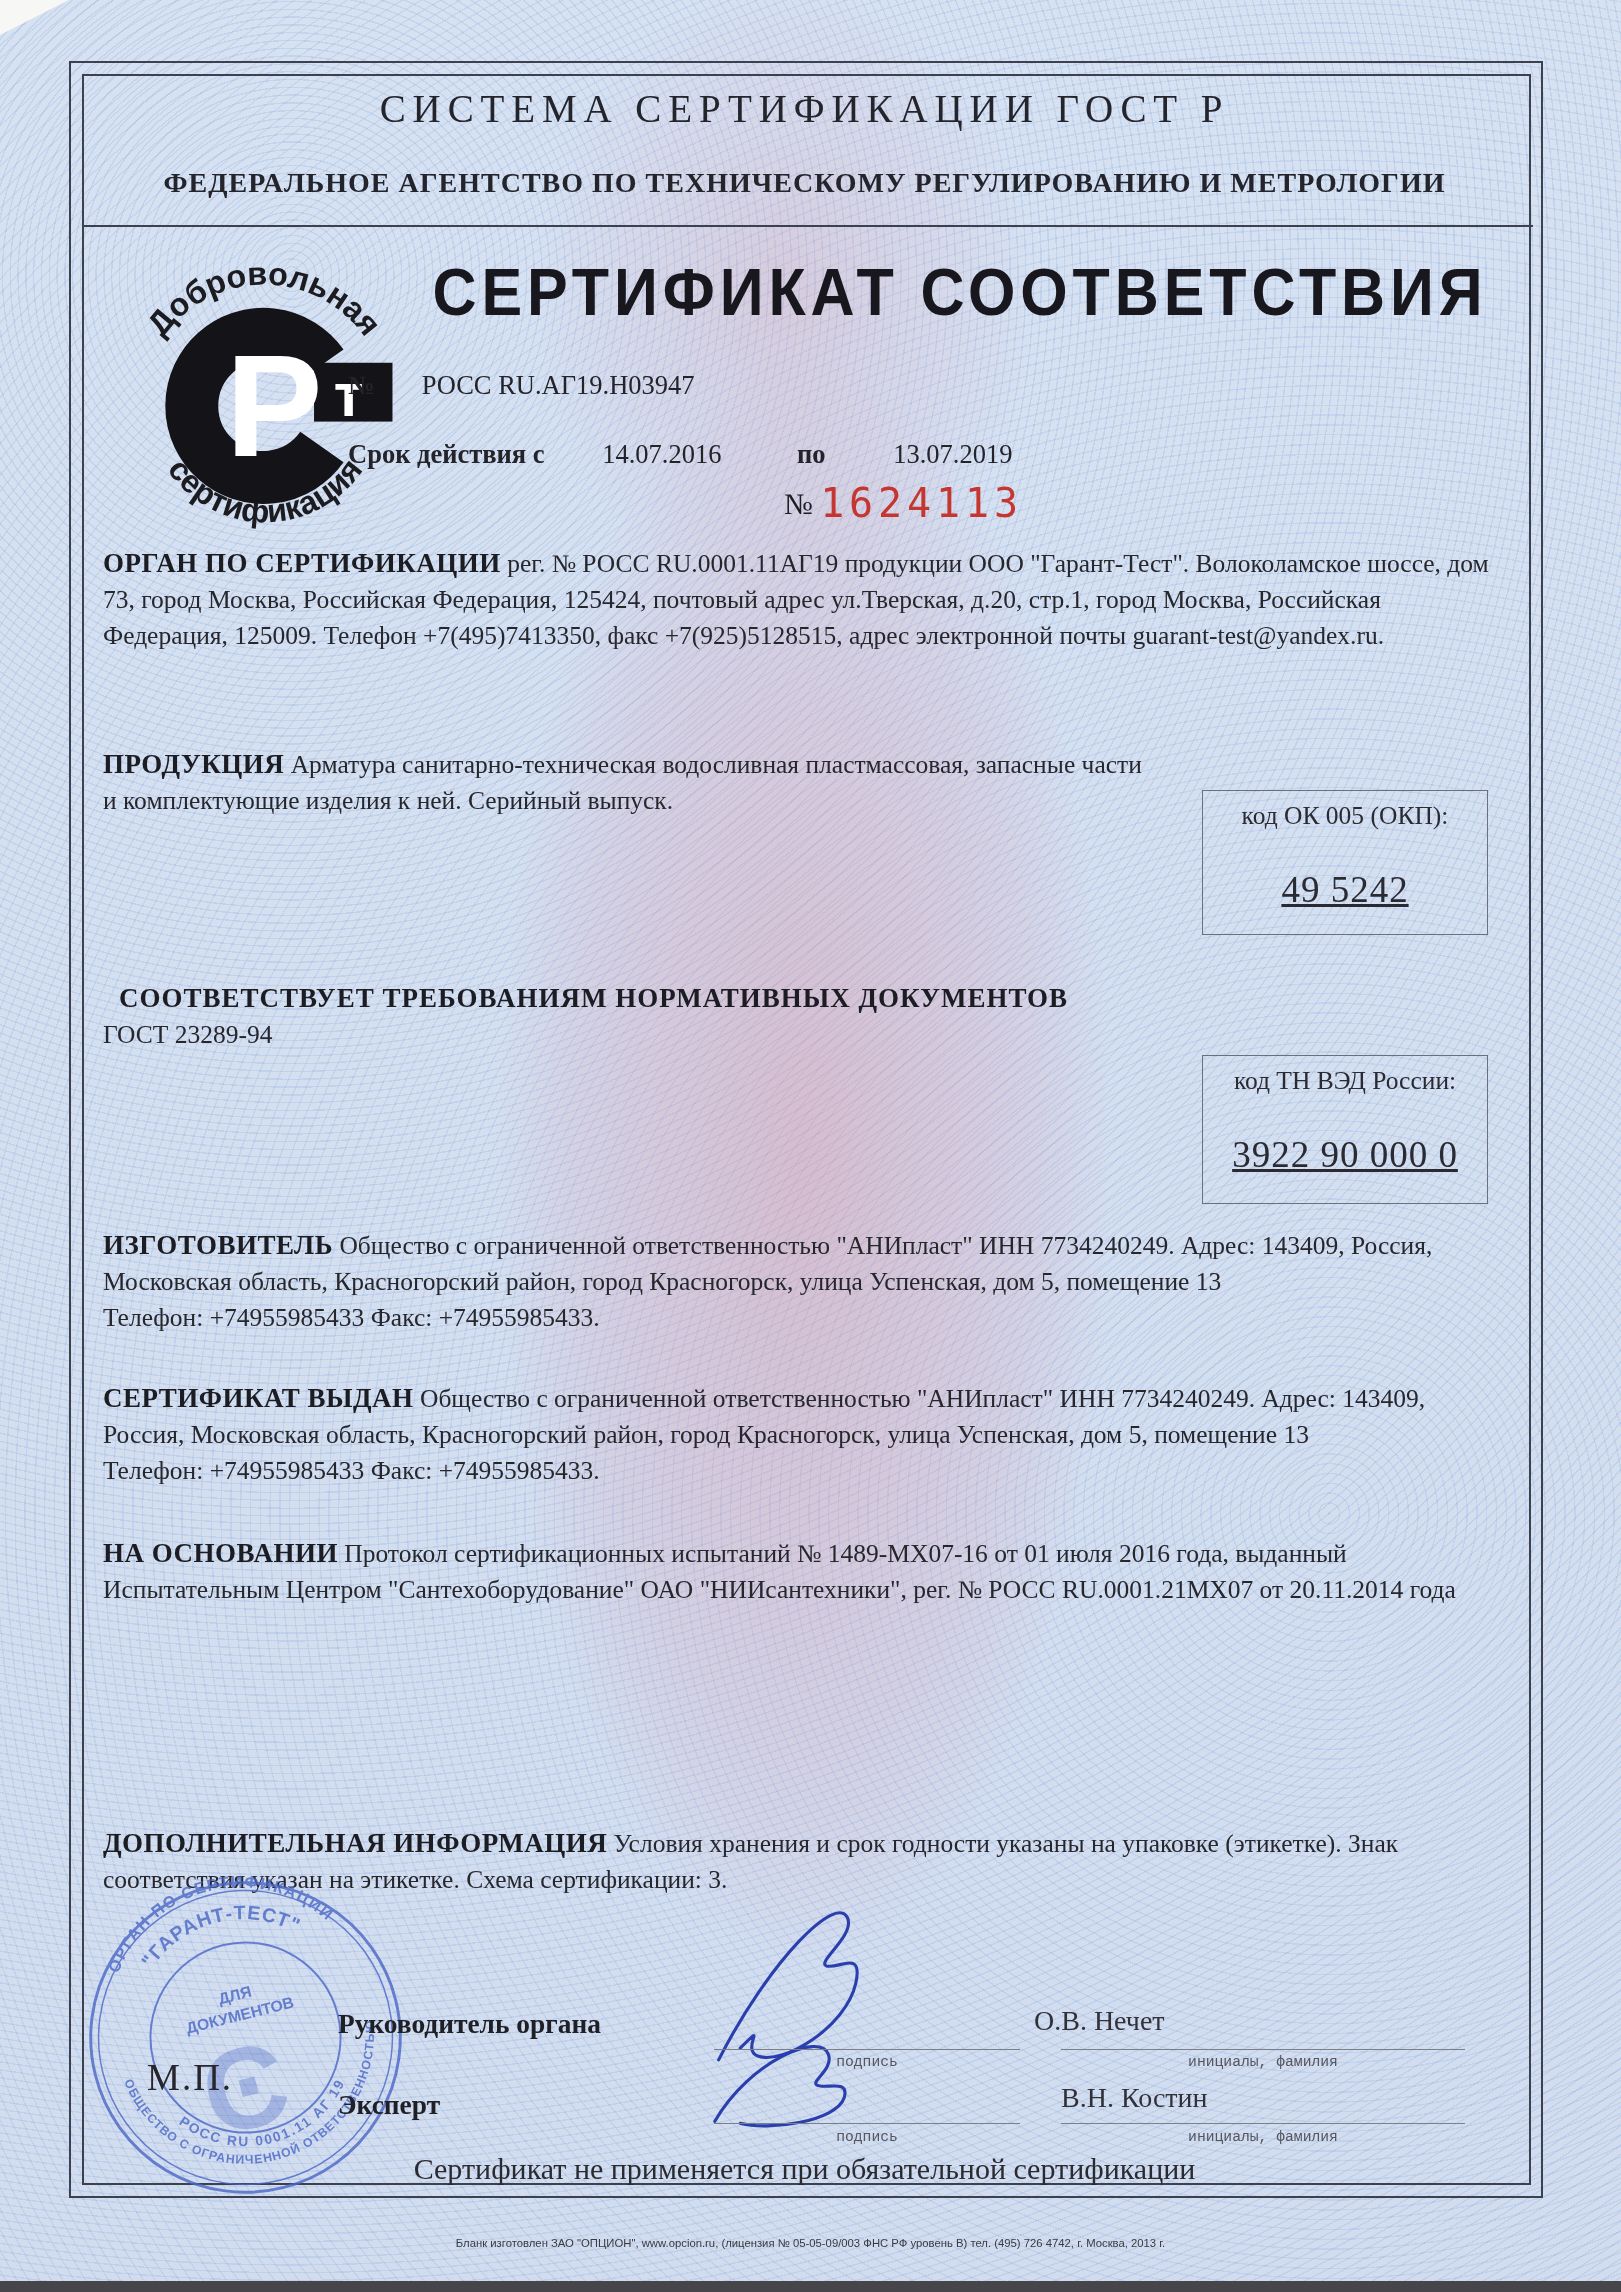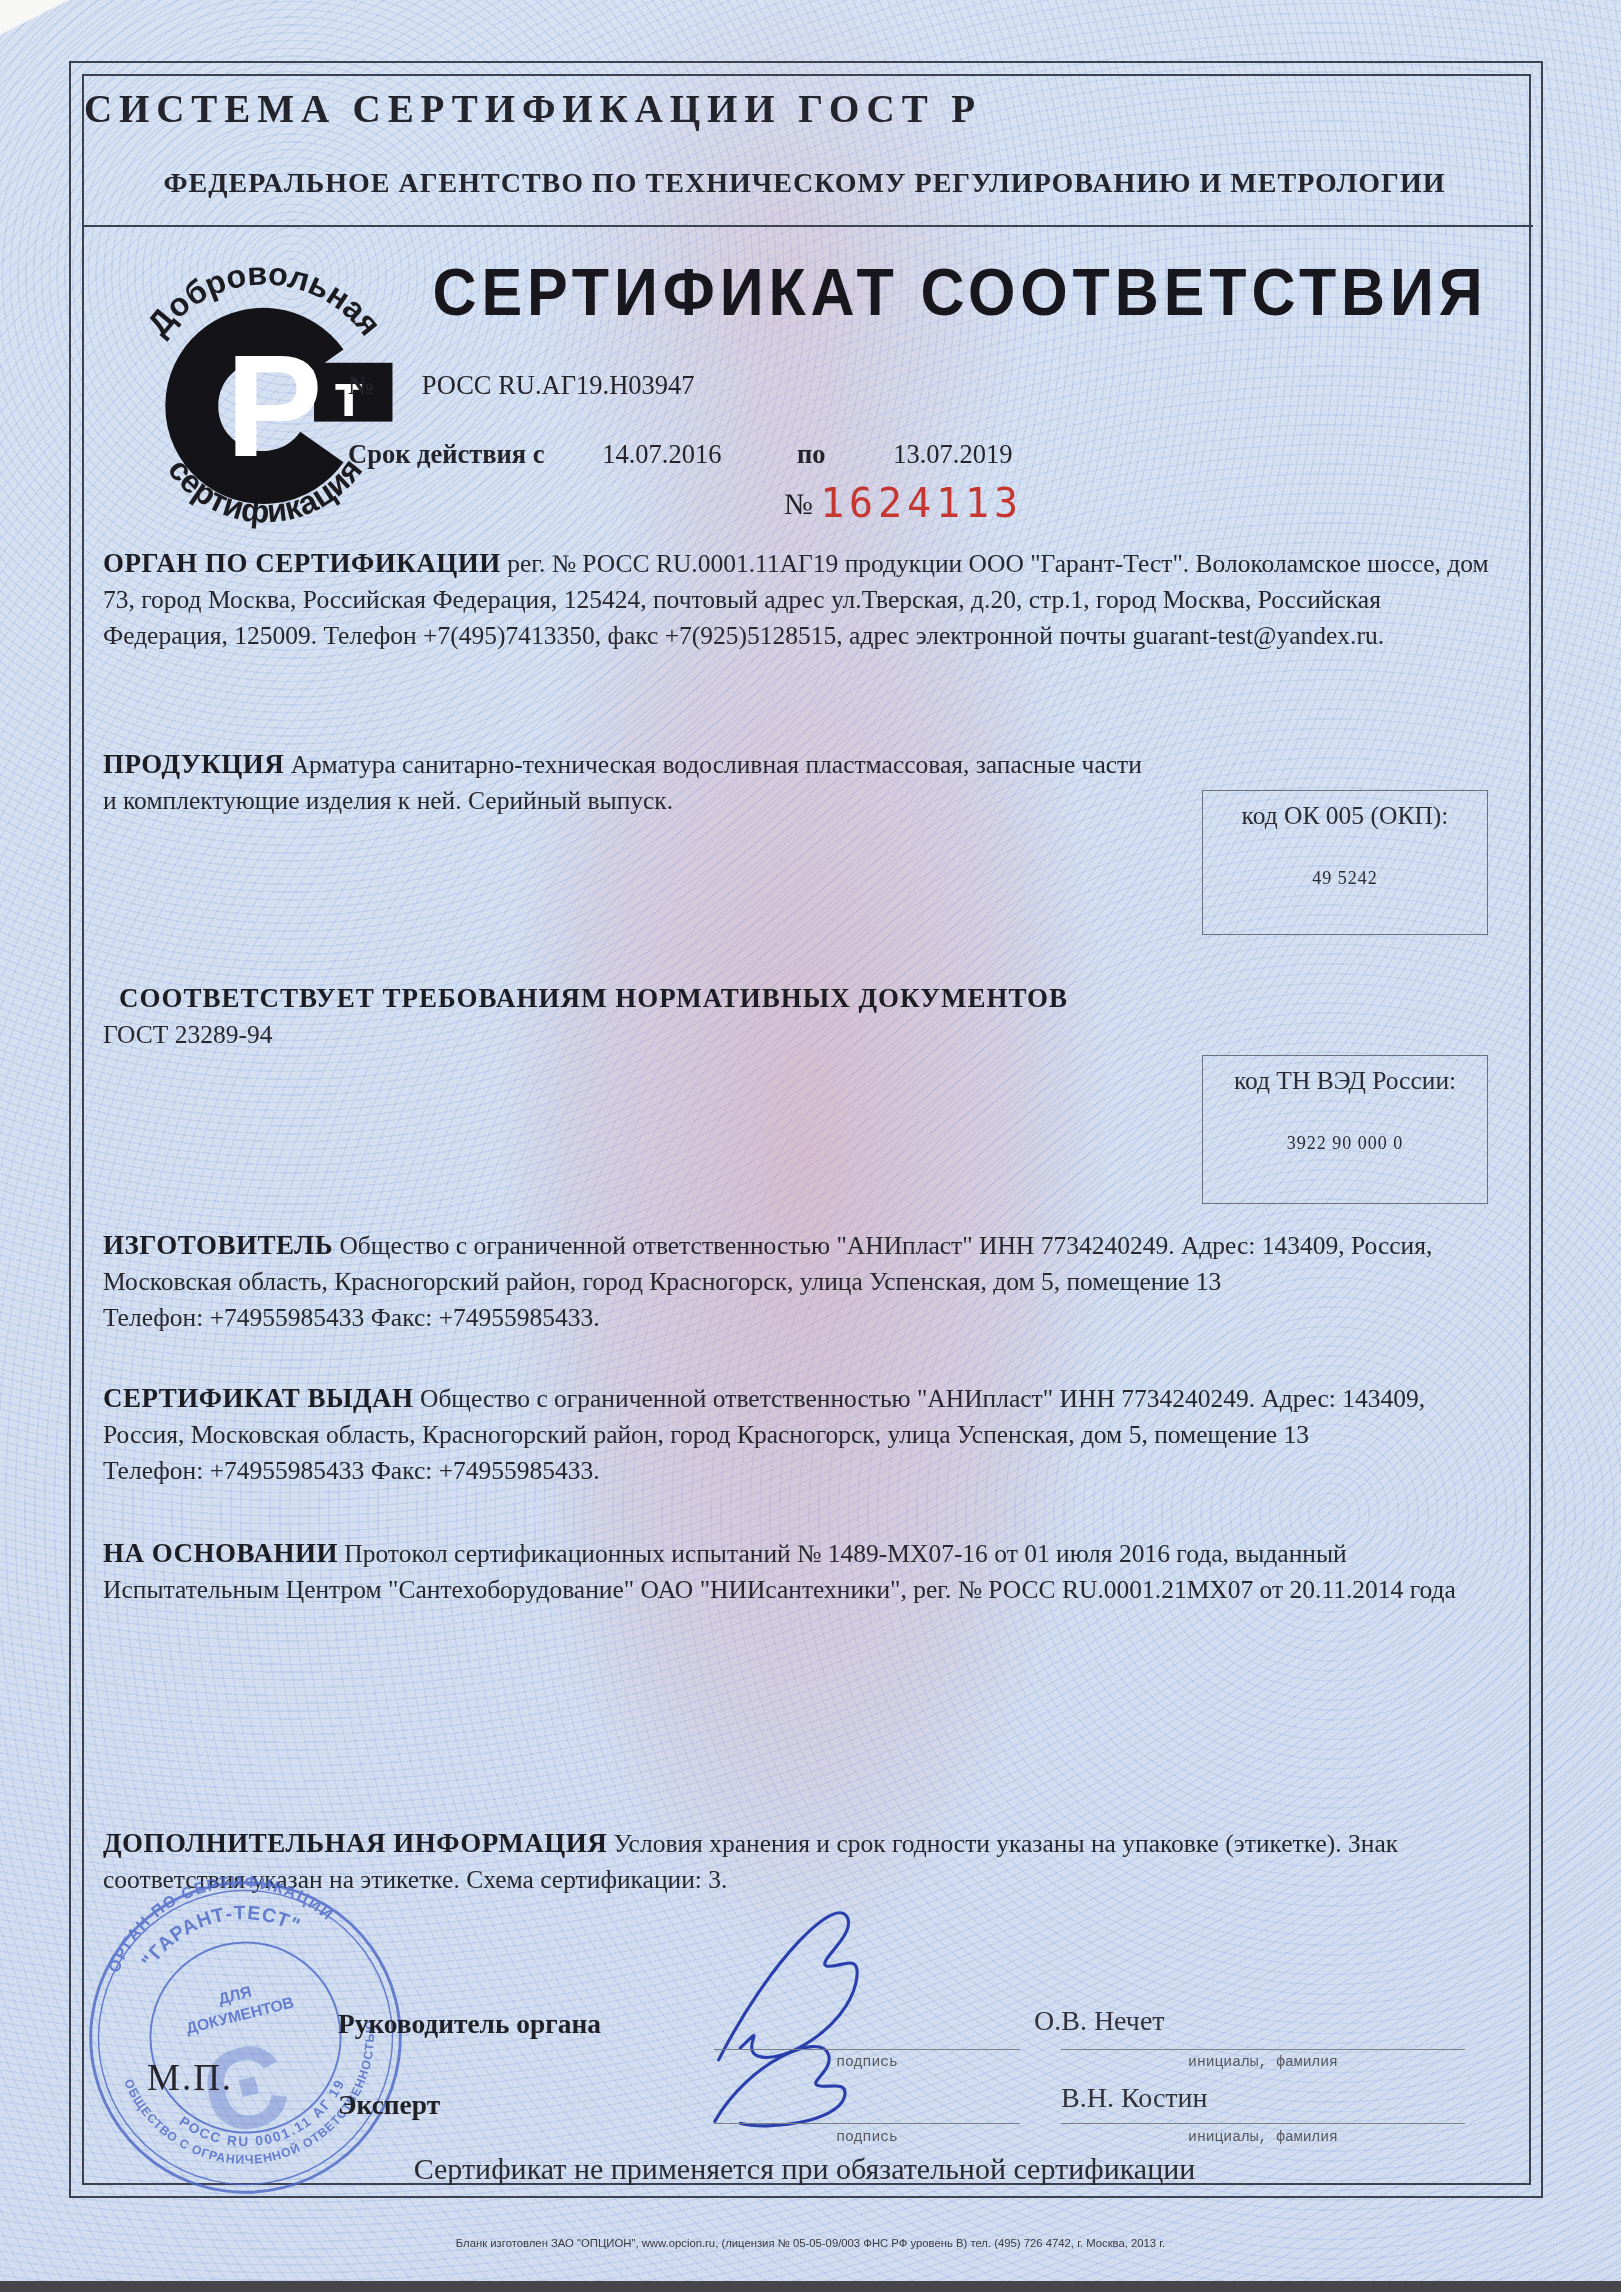--- a/index.html
+++ b/index.html
@@ -9,34 +9,34 @@
       radial-gradient(ellipse 392px 1029px at 804px 1157px, rgba(214,128,148,.36), rgba(214,128,148,.14) 58%, rgba(214,128,148,0) 78%),
       radial-gradient(ellipse 333px 412px at 784px 294px, rgba(214,128,148,.22), rgba(214,128,148,0) 75%),
       repeating-radial-gradient(circle at 18% 12%, rgba(110,145,215,.17) 0 1.4px, rgba(110,145,215,0) 1.4px 7.8px),
       repeating-radial-gradient(circle at 82% 66%, rgba(110,145,215,.15) 0 1.4px, rgba(110,145,215,0) 1.4px 9.8px),
       linear-gradient(#d6e1f1,#d1dcee);
     color:#232329;}
   .abs{position:absolute;}
   .frame-outer{left:69px;top:61px;width:1470px;height:2133px;border:2.5px solid #3c4150;}
   .frame-inner{left:82px;top:74px;width:1445px;height:2107px;border:2px solid #3c4150;}
   .hr-header{left:84px;top:225px;width:1449px;border-top:2px solid #3c4150;height:0;}
-  .h1{left:84px;top:86px;width:1441px;text-align:left;font-size:39px;font-weight:bold;letter-spacing:6.9px;color:#24242c;}
+  .h1{left:84px;top:86px;width:1441px;text-align:center;font-size:39px;font-weight:normal;letter-spacing:6.9px;color:#24242c;}
   .h2{left:84px;top:167px;width:1441px;text-align:center;font-size:28px;font-weight:bold;letter-spacing:1px;color:#24242c;}
   .doc-title{left:421px;top:257px;width:1078px;text-align:center;font-family:"Liberation Sans",sans-serif;font-size:61px;font-weight:bold;letter-spacing:4.9px;color:#17171d;transform:scaleY(1.08);}
   .reg-row{left:348px;top:370px;font-size:26.5px;}
   .reg-row .lbl{font-weight:bold;margin-right:47px;}
   .validity{left:348px;top:439px;font-size:26.5px;}
   .validity .lbl{font-weight:bold;}
   .blank-no{left:784px;top:480px;font-size:30px;color:#1c1c22;}
   .blank-no .digits{font-family:"DejaVu Sans Mono",monospace;font-size:40px;letter-spacing:4.9px;color:#c53631;vertical-align:-2.9px;}
   .sec{font-size:25.5px;line-height:36px;color:#26262d;}
   .sec .sec-title{font-weight:bold;font-size:27px;letter-spacing:0.5px;color:#1c1c23;}
   .codebox{border:1.5px solid #6a7080;text-align:center;color:#2a2a33;}
   .codebox .cb-label{font-size:25.5px;margin-top:9.8px;}
-  .codebox .cb-value{font-size:18px;margin-top:37px;letter-spacing:1px;}
+  .codebox .cb-value{font-size:37px;margin-top:37px;letter-spacing:1px;text-decoration:underline;}
   .sig-label{font-size:27.4px;font-weight:bold;color:#1f1f26;}
   .sig-line{border-bottom:1.5px solid #7b7f88;height:0;}
   .sig-caption{font-size:14.7px;color:#55565e;font-family:Liberation Mono, monospace;text-align:center;}
   .sig-name{font-size:28px;color:#31313a;}
   .note{left:84px;top:2152px;width:1441px;text-align:center;font-size:30px;color:#2a2a31;}
   .fineprint{left:147px;top:2237px;width:1327px;text-align:center;font-size:11.3px;color:#3a3a40;font-family:"Liberation Sans",sans-serif;}
   .mp{font-size:37px;color:#26262c;letter-spacing:2px;}
   .corner{left:0;top:0;width:0;height:0;border-top:35px solid #f7f7f5;border-right:69px solid transparent;}
   .scan-edge{left:0;top:2281px;width:1621px;height:11.8px;background:#45454a;}
   svg text{font-family:"Liberation Sans",sans-serif;}

